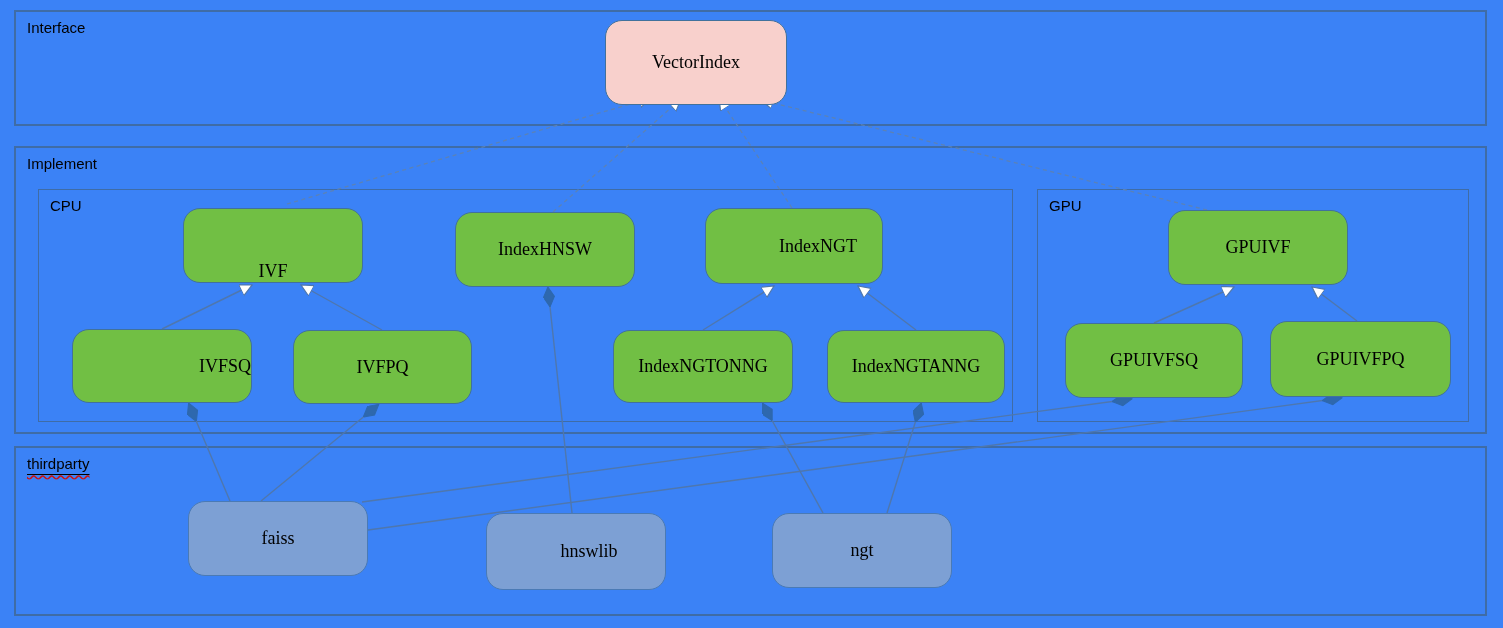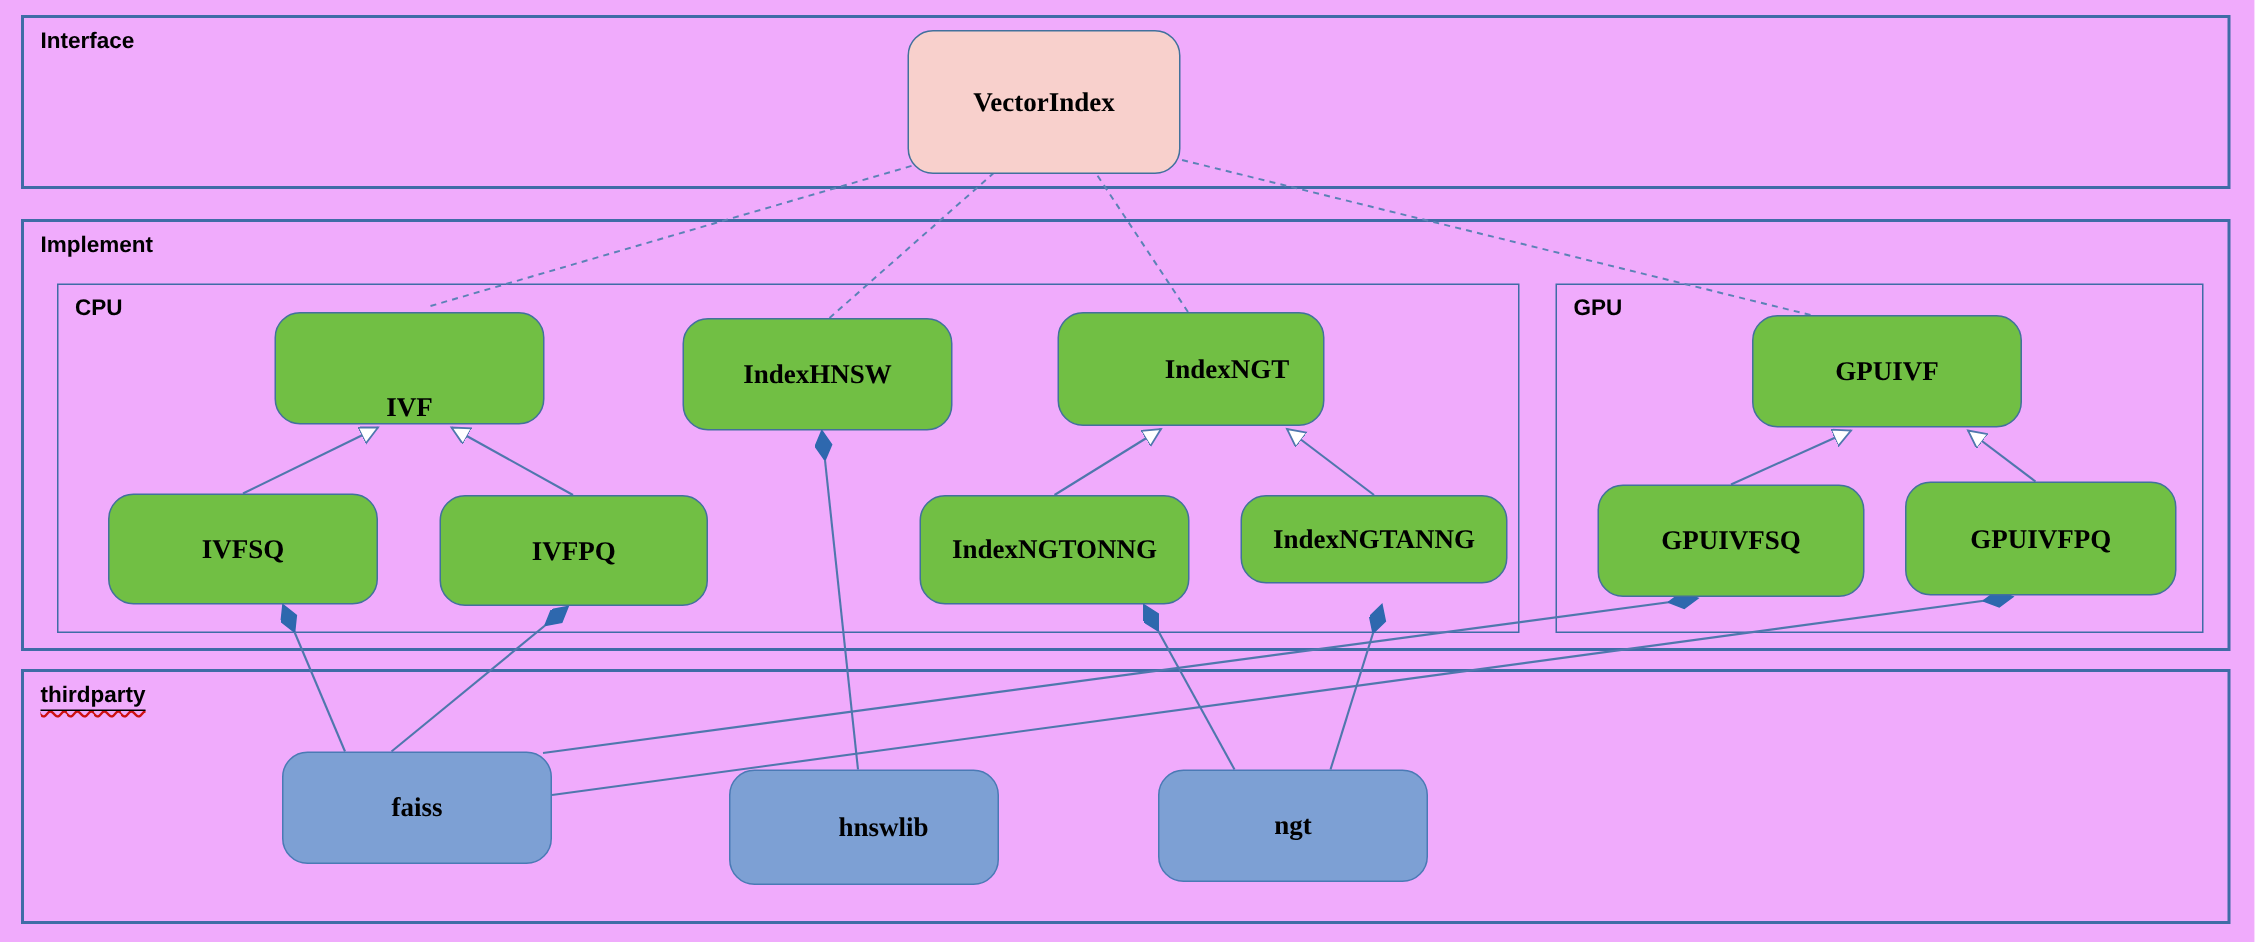--- a/index.html
+++ b/index.html
@@ -1,23 +1,22 @@
 <!DOCTYPE html>
 <html><head>
 <meta charset="utf-8">
 <style>
   html, body { margin: 0; padding: 0; background: #ffffff; }
   .canvas {
     position: relative;
     width: 1503px;
     height: 628px;
-    background: #f0abfc;
+    background: #3b82f6;
     overflow: hidden;
     font-family: "Liberation Sans", sans-serif;
-    font-weight: bold;
   }
   
   .container {
     position: absolute;
     box-sizing: border-box;
     border: 2px solid #3f6ca6;
     background: transparent;
   }
   .container.inner { border-width: 1.5px; }
   .container-label {
@@ -105,42 +104,42 @@
         <path d="M230,501 L189,404" class="edge composition" marker-end="url(#dia)"></path>
         <path d="M261,501 L378,405" class="edge composition" marker-end="url(#dia)"></path>
         <path d="M572,513 L548,288" class="edge composition" marker-end="url(#dia)"></path>
         <path d="M823,513 L763,404" class="edge composition" marker-end="url(#dia)"></path>
         <path d="M887,513 L921,404" class="edge composition" marker-end="url(#dia)"></path>
         <path d="M362,502 L1131,399" class="edge composition" marker-end="url(#dia)"></path>
         <path d="M368,530 L1341,398" class="edge composition" marker-end="url(#dia)"></path>
       </g>
   </svg>
   <div id="node-layer">
-      <div class="node interface" style="left: 605px; top: 20px; width: 182px; height: 96px;">
+      <div class="node interface" style="left: 605px; top: 20px; width: 182px; height: 85px;">
         <span>VectorIndex</span>
       </div>
       <div class="node impl" style="left: 183px; top: 208px; width: 180px; height: 75px; align-items: flex-end;">
         <span>IVF</span>
       </div>
       <div class="node impl" style="left: 455px; top: 212px; width: 180px; height: 75px;">
         <span>IndexHNSW</span>
       </div>
       <div class="node impl" style="left: 705px; top: 208px; width: 178px; height: 76px; padding-left: 48px;">
         <span>IndexNGT</span>
       </div>
-      <div class="node impl" style="left: 72px; top: 329px; width: 180px; height: 74px;">
+      <div class="node impl" style="left: 72px; top: 329px; width: 180px; height: 74px; justify-content: flex-end;">
         <span>IVFSQ</span>
       </div>
       <div class="node impl" style="left: 293px; top: 330px; width: 179px; height: 74px;">
         <span>IVFPQ</span>
       </div>
       <div class="node impl" style="left: 613px; top: 330px; width: 180px; height: 73px;">
         <span>IndexNGTONNG</span>
       </div>
-      <div class="node impl" style="left: 827px; top: 330px; width: 178px; height: 59px;">
+      <div class="node impl" style="left: 827px; top: 330px; width: 178px; height: 73px;">
         <span>IndexNGTANNG</span>
       </div>
       <div class="node impl" style="left: 1168px; top: 210px; width: 180px; height: 75px;">
         <span>GPUIVF</span>
       </div>
       <div class="node impl" style="left: 1065px; top: 323px; width: 178px; height: 75px;">
         <span>GPUIVFSQ</span>
       </div>
       <div class="node impl" style="left: 1270px; top: 321px; width: 181px; height: 76px;">
         <span>GPUIVFPQ</span>

